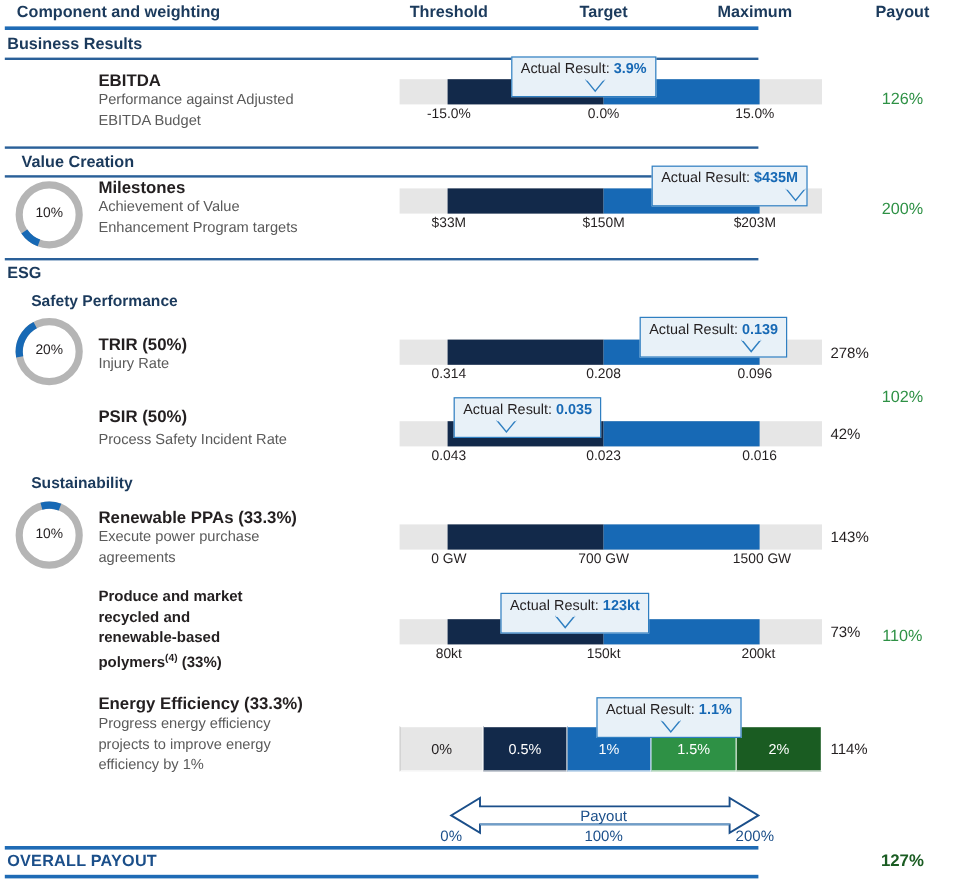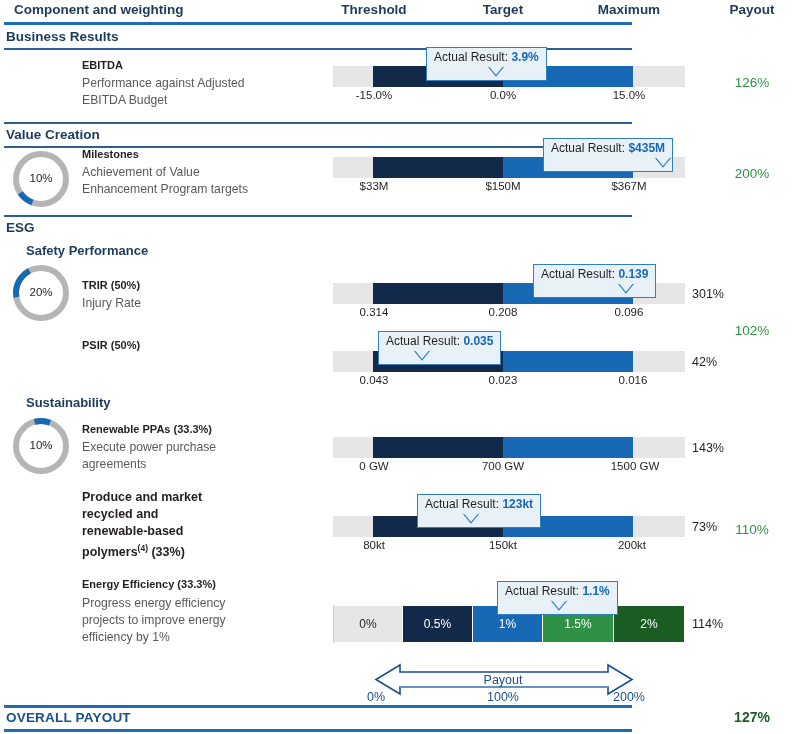--- a/index.html
+++ b/index.html
@@ -53,21 +53,21 @@
     left: 0; right: 0;
     text-align: center;
     font-size: 11.5px;
     color: #231f20;
     font-family: "Liberation Sans", sans-serif;
   }
 
   
   .metric-name {
     position: absolute;
-    font-size: 11px;
+    font-size: 14px;
     font-weight: bold;
     color: #231f20;
     white-space: nowrap;
   }
   .metric-desc {
     position: absolute;
     font-size: 12.2px;
     color: #5a5a5a;
     line-height: 17px;
     white-space: pre-line;
@@ -211,42 +211,42 @@
   <div class="callout" style="left:426px; top:47px;">
     <div class="box"><span>Actual Result:</span> <b>3.9%</b></div>
     <svg class="tail" style="left:62px; top:19px;" width="18" height="12" viewBox="0 0 18 12">
       <path d="M0,0 L9,11 L18,0" fill="#e8f1f8" stroke="#2f7fc1" stroke-width="1.3"></path>
       <path d="M0,0 L18,0" stroke="#e8f1f8" stroke-width="2"></path>
     </svg>
   </div>
   <div class="payout-group" style="left:752px; top:75px; transform:translateX(-50%);">126%</div>
 
   <div class="rule navy" style="top:122px;"></div>
-  <div class="section-title" style="left:6px; top:127px;">Value Creation</div>
+  <div class="section-title" style="left:18px; top:127px;">Value Creation</div>
   <div class="rule navy" style="top:146px;"></div>
 
   <div class="donut" style="left:10px; top:148px; width:62px; height:62px;">
     <svg width="62" height="62" viewBox="0 0 62 62">
       <circle cx="31" cy="31" r="25" fill="none" stroke="#b5b5b5" stroke-width="6"></circle>
       <circle cx="31" cy="31" r="25" fill="none" stroke="#1769b5" stroke-width="6" stroke-dasharray="15.7 235.6" transform="rotate(110 31 31)"></circle>
     </svg>
     <div class="lbl" style="top:24px;">10%</div>
   </div>
 
   <div class="metric-name" style="left:82px; top:148px;">Milestones</div>
   <div class="metric-desc" style="left:82px; top:164px;">Achievement of Value
 Enhancement Program targets</div>
 
   <div class="bar" style="left:333px; top:157px; width:352px;">
     <div class="seg seg-navy" style="left:40px; width:130px;"></div>
     <div class="seg seg-blue" style="left:170px; width:130px;"></div>
   </div>
   <div class="tick" style="left:374px; top:180px;">$33M</div>
   <div class="tick" style="left:503px; top:180px;">$150M</div>
-  <div class="tick" style="left:629px; top:180px;">$367M</div>
+  <div class="tick" style="left:629px; top:180px;">$203M</div>
 
   <div class="callout" style="left:543px; top:138px;">
     <div class="box"><span>Actual Result:</span> <b>$435M</b></div>
     <svg class="tail" style="left:112px; top:19px;" width="18" height="12" viewBox="0 0 18 12">
       <path d="M0,0 L9,11 L18,0" fill="#e8f1f8" stroke="#2f7fc1" stroke-width="1.3"></path>
       <path d="M0,0 L18,0" stroke="#e8f1f8" stroke-width="2"></path>
     </svg>
   </div>
   <div class="payout-group" style="left:752px; top:166px; transform:translateX(-50%);">200%</div>
 
@@ -274,23 +274,24 @@
   <div class="tick" style="left:503px; top:306px;">0.208</div>
   <div class="tick" style="left:629px; top:306px;">0.096</div>
 
   <div class="callout" style="left:533px; top:264px;">
     <div class="box"><span>Actual Result:</span> <b>0.139</b></div>
     <svg class="tail" style="left:85px; top:19px;" width="18" height="12" viewBox="0 0 18 12">
       <path d="M0,0 L9,11 L18,0" fill="#e8f1f8" stroke="#2f7fc1" stroke-width="1.3"></path>
       <path d="M0,0 L18,0" stroke="#e8f1f8" stroke-width="2"></path>
     </svg>
   </div>
-  <div class="payout-sub" style="left:692px; top:287px;">301%</div>
+  <div class="payout-sub" style="left:692px; top:287px;">278%</div>
 
   <div class="metric-name" style="left:82px; top:339px;">PSIR (50%)</div>
+  <div class="metric-desc" style="left:82px; top:358px;">Process Safety Incident Rate</div>
 
   <div class="bar" style="left:333px; top:351px; width:352px;">
     <div class="seg seg-navy" style="left:40px; width:130px;"></div>
     <div class="seg seg-blue" style="left:170px; width:130px;"></div>
   </div>
   <div class="tick" style="left:374px; top:374px;">0.043</div>
   <div class="tick" style="left:503px; top:374px;">0.023</div>
   <div class="tick" style="left:629px; top:374px;padding-left:8px;">0.016</div>
 
   <div class="callout" style="left:378px; top:331px;">

